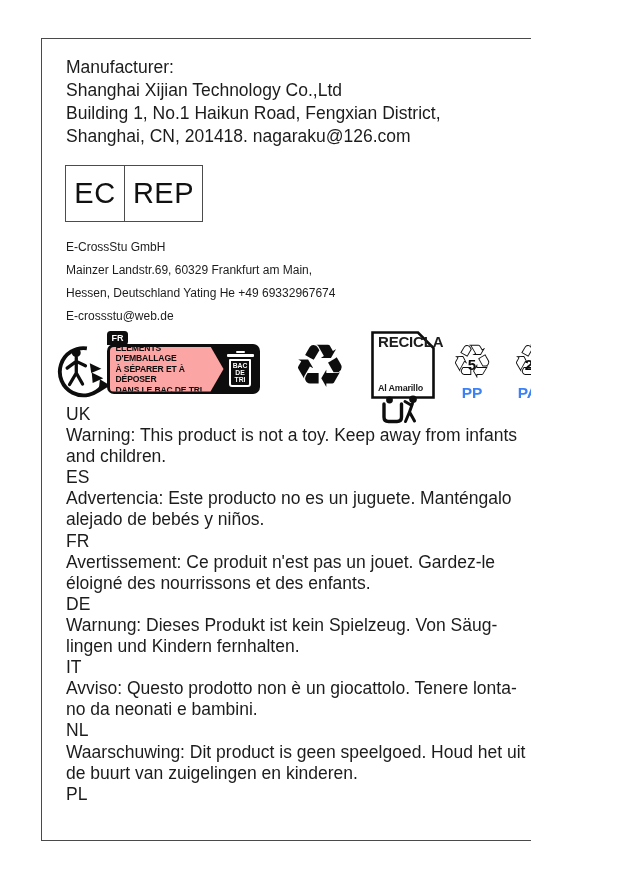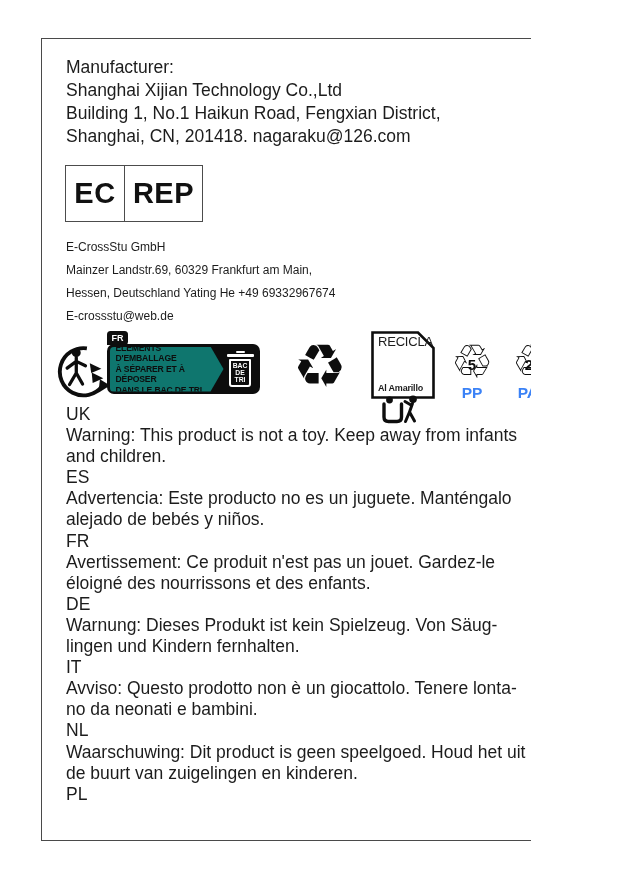--- a/index.html
+++ b/index.html
@@ -9,35 +9,35 @@
   .frame { position:absolute; left:41px; top:38px; width:538px; height:803px;
            border:1.5px solid #4a4a4a; }
 
   .block { position:absolute; left:66px; white-space:pre-line; }
   .mfg { top:56px; font-size:17.5px; line-height:23px; }
   .eurep { top:236px; font-size:12px; line-height:23px; }
 
   .ecrep { position:absolute; left:65px; top:165px; width:138px; height:57px;
            border:1.5px solid #4c4c4c; display:flex; }
   .ecrep .cell { display:flex; align-items:center; justify-content:center;
-                 font-size:29px; font-weight:700; letter-spacing:0.5px; color:#111; }
+                 font-size:29px; font-weight:400; letter-spacing:0.5px; color:#111; }
   .ecrep .cell.ec { width:59px; border-right:1.5px solid #4c4c4c; }
   .ecrep .cell.rep { flex:1; }
 
   
   .sym { position:absolute; }
   .triman { left:57px; top:343px; }
 
   .frtag { position:absolute; left:107px; top:331px; z-index:2; background:#0d0d0d;
            color:#fff; font-weight:700; font-size:9px; line-height:9px;
            padding:2.5px 4.5px; border-radius:3.5px 3.5px 3.5px 0; }
   .banner { position:absolute; left:107px; top:344px; width:153px; height:50px;
             background:#0d0d0d; border-radius:7px; z-index:1; }
   .banner .white { position:absolute; left:2.5px; top:2.5px; bottom:2.5px; width:114px;
-            background:#0f766e; border-radius:4px 0 0 4px;
+            background:#fca5a5; border-radius:4px 0 0 4px;
             clip-path:polygon(0 0, calc(100% - 13px) 0, 100% 50%, calc(100% - 13px) 100%, 0 100%);
             display:flex; align-items:center; }
   .banner .sorttext { font-weight:700; font-size:8.6px; line-height:10.6px;
             letter-spacing:-0.15px; color:#0d0d0d; padding-left:6px; white-space:pre-line; }
   .banner .binarea { position:absolute; right:0; top:0; bottom:0; width:40px;
             display:flex; align-items:center; justify-content:center; }
   .bin { width:27px; }
   .bin-handle { width:9px; height:2.5px; background:#fff; border-radius:1px; margin:0 auto; }
   .bin-lid { width:27px; height:3px; background:#fff; border-radius:1px; margin:1px auto 1.5px; }
   .bin-body { width:22px; margin:0 auto; border:2px solid #fff; border-radius:1px 1px 3px 3px;
@@ -45,21 +45,21 @@
   .bin-label { color:#fff; font-weight:700; font-size:6.8px; line-height:7.4px;
             text-align:center; white-space:pre-line; }
 
   .mobius { left:293px; top:334px; font-family:"DejaVu Sans", sans-serif;
             font-size:60px; line-height:64px; color:#0d0d0d; }
 
   .recicla { left:371px; top:331px; width:64px; height:68px; }
   .recicla svg.outline { position:absolute; left:0; top:0; }
   .recicla .inner { position:absolute; left:0; top:0; width:100%; text-align:left;
             padding:5px 0 0 7px; }
-  .recicla .t1 { font-weight:400; font-size:13px; line-height:11px; letter-spacing:-0.2px; }
+  .recicla .t1 { font-weight:700; font-size:15px; line-height:11px; letter-spacing:-0.2px; }
   .recicla .t2 { font-weight:700; font-size:9px; line-height:10px; letter-spacing:-0.2px;margin-top:36px; }
   .recicla .tidyman { margin-top:2px; }
 
   .resin { position:absolute; text-align:center; }
   .resin .loop { display:block; font-family:"DejaVu Sans", sans-serif; color:#0d0d0d;
             font-size:47px; line-height:50px; font-weight:700; }
   .resin .num { position:absolute; left:0; right:0; top:19px; font-weight:700;
             font-size:15px; color:#0d0d0d; }
   .resin .mat { font-weight:700; font-size:15.5px; margin-top:-3px; color:#3b82f6; }
   .resin.pp  { left:447px; top:337px; width:50px; }

